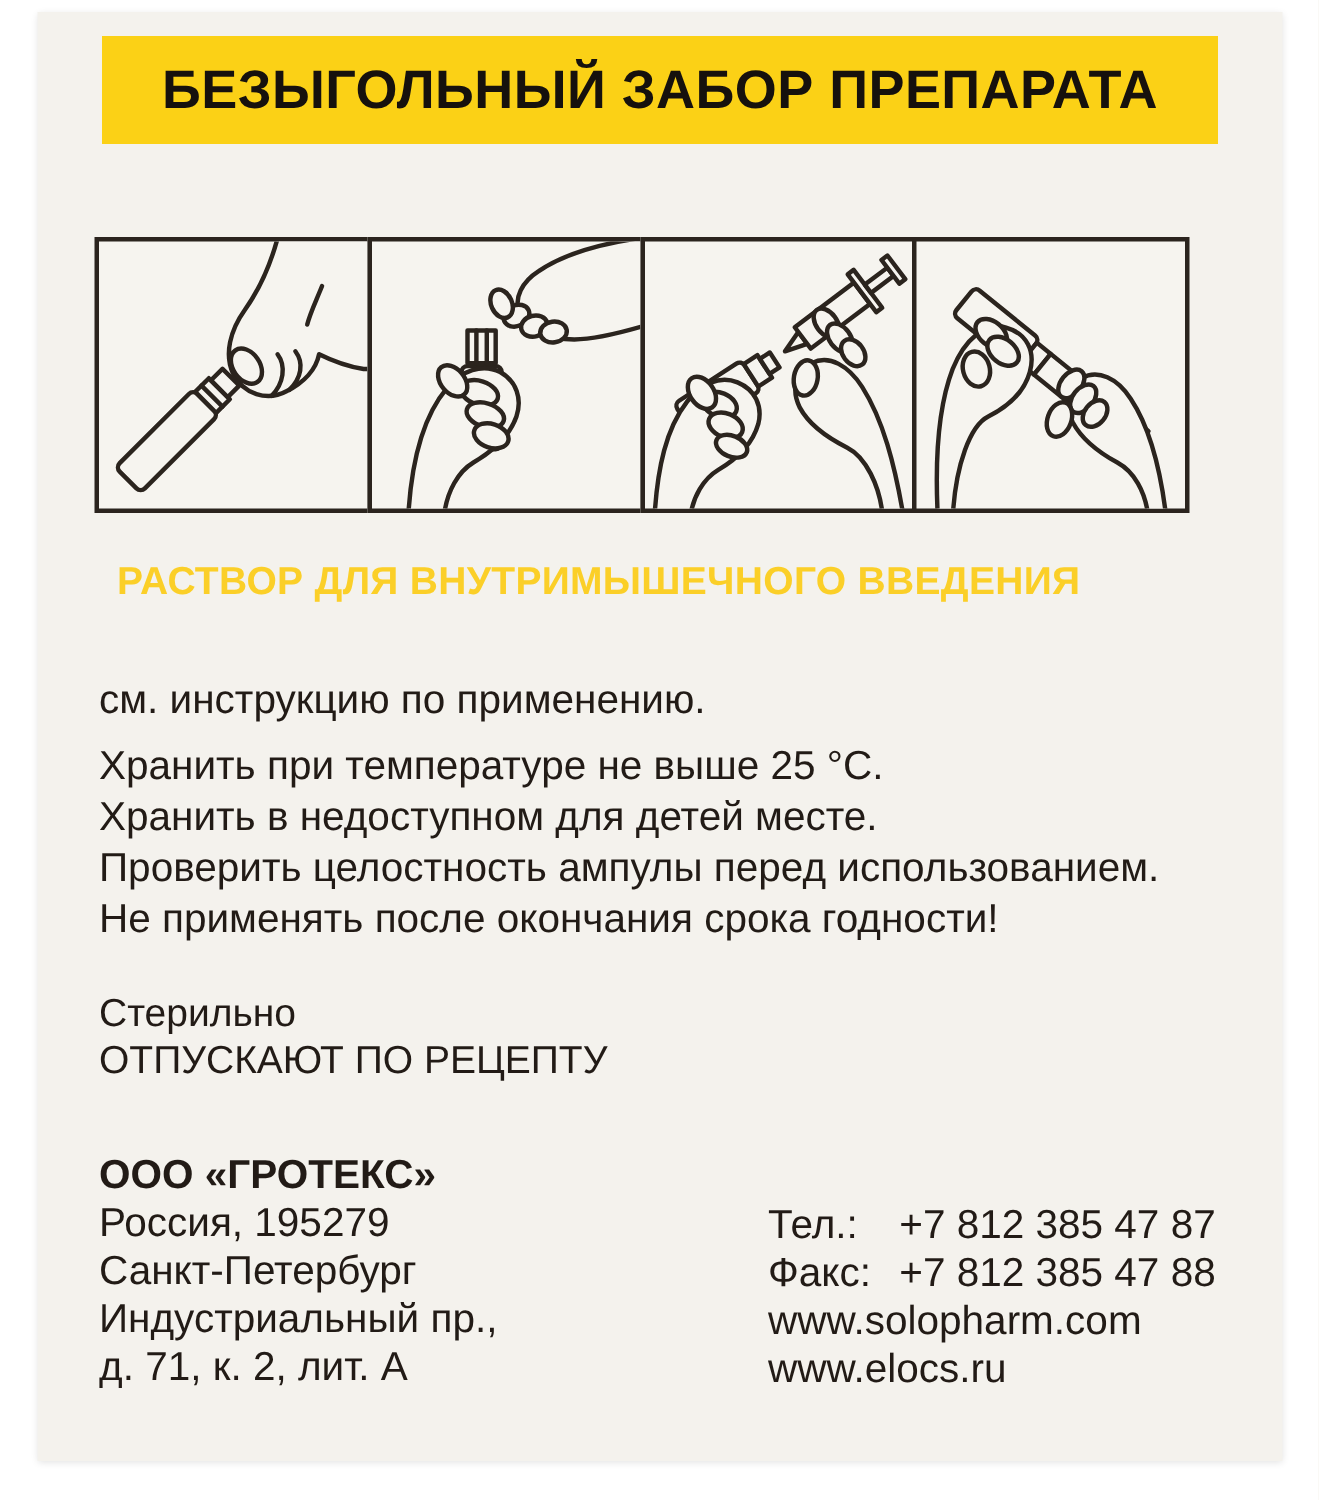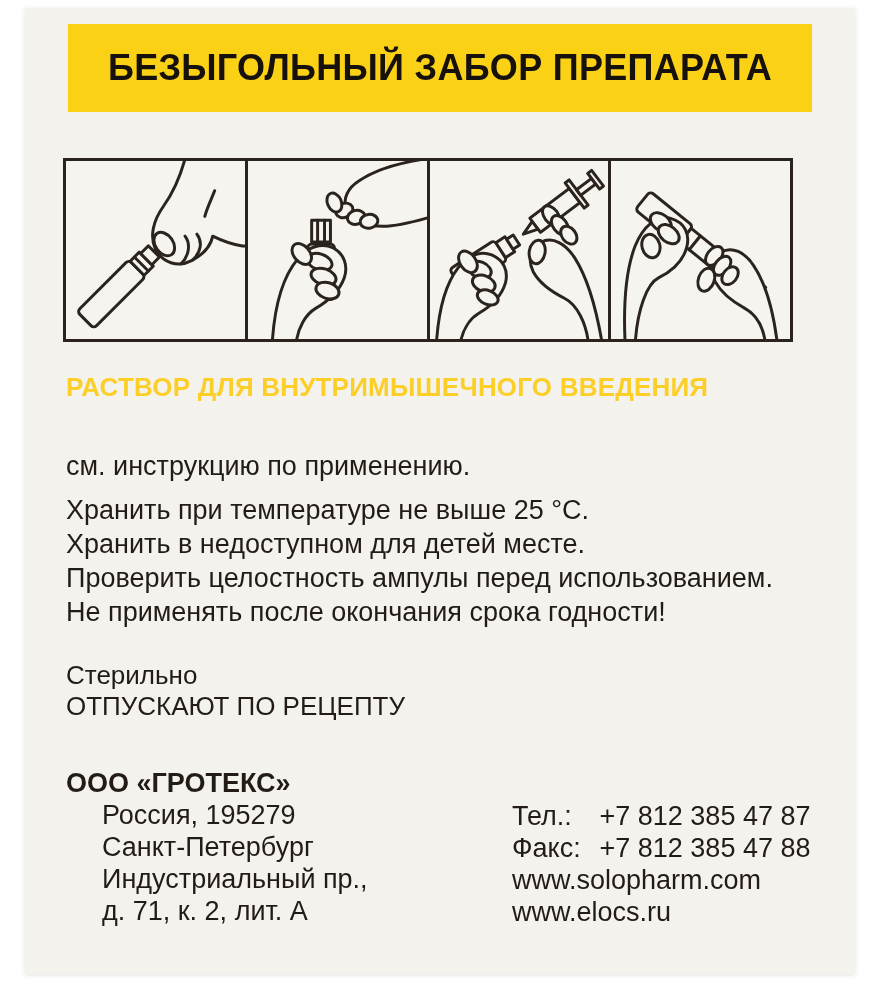--- a/index.html
+++ b/index.html
@@ -9,42 +9,42 @@
     font-family:"Liberation Sans", sans-serif;
     color:#221b16;
     position:relative;
   }
   .card{
     position:absolute;left:25px;top:8px;width:830px;height:966px;
     background:#f4f2ed;
     box-shadow:0 1px 5px rgba(0,0,0,.12);
   }
   .banner{
-    position:absolute;left:43px;top:16px;width:744px;height:88px;
+    position:absolute;left:43px;top:16px;width:744px;height:72px;
     background:#fbd116;
     display:flex;align-items:center;justify-content:center;
   }
   .banner span{
     font-weight:700;font-size:36px;letter-spacing:.3px;color:#16110d;
     white-space:nowrap;
   }
   .panels{
     position:absolute;left:38px;top:150px;width:730px;height:184px;
     display:flex;
   }
   .panel{
     flex:1 1 0;border:3px solid #2b241e;background:#f6f4ef;
     box-sizing:border-box;
   }
   .panel + .panel{margin-left:-3px;}
   .panel svg{width:100%;height:100%;display:block;}
   .ln{stroke:#2b241e;stroke-width:3;fill:none;stroke-linecap:round;stroke-linejoin:round;}
   .fl{stroke:#2b241e;stroke-width:3;fill:#f6f4ef;stroke-linecap:round;stroke-linejoin:round;}
   .subtitle{
-    position:absolute;left:41px;top:364px;
+    position:absolute;left:53px;top:364px;
     font-weight:700;font-size:26px;color:#fbcf28;letter-spacing:.2px;
     white-space:nowrap;
   }
   .usage-heading{
     position:absolute;left:41px;top:410px;
     font-weight:700;font-size:27px;white-space:nowrap;
   }
   .usage-text{
     position:absolute;left:41px;top:443px;
     font-size:27px;white-space:nowrap;
@@ -56,21 +56,21 @@
   .dispense{
     position:absolute;left:41px;top:652px;
     font-size:26px;line-height:30.5px;white-space:nowrap;
   }
   .mfr-name{
     position:absolute;left:41px;top:760px;
     font-weight:700;font-size:27px;white-space:nowrap;
   }
   .address{
     position:absolute;left:41px;top:791px;
-    font-size:27px;line-height:32px;white-space:nowrap;margin-left:36px;
+    font-size:27px;line-height:32px;white-space:nowrap;
   }
   .contacts{
     position:absolute;left:487px;top:792px;
     font-size:27px;line-height:32px;white-space:nowrap;
   }
   .contact-row .lbl{display:inline-block;width:80px;}
 </style>
 </head>
 <body>
 

